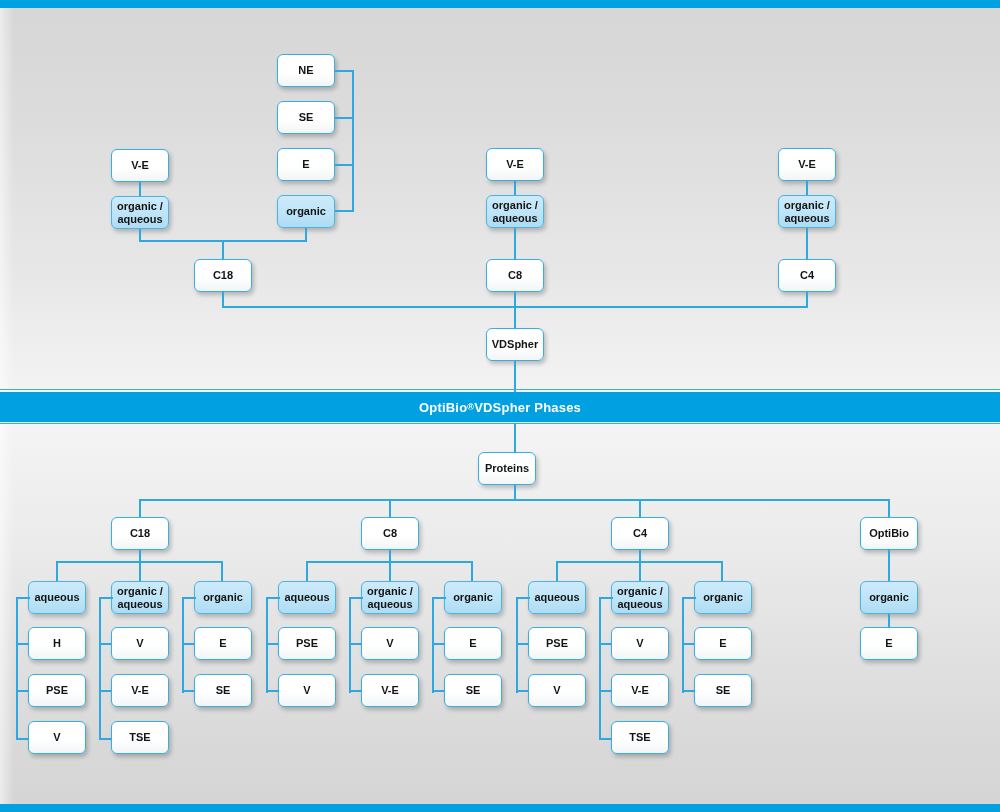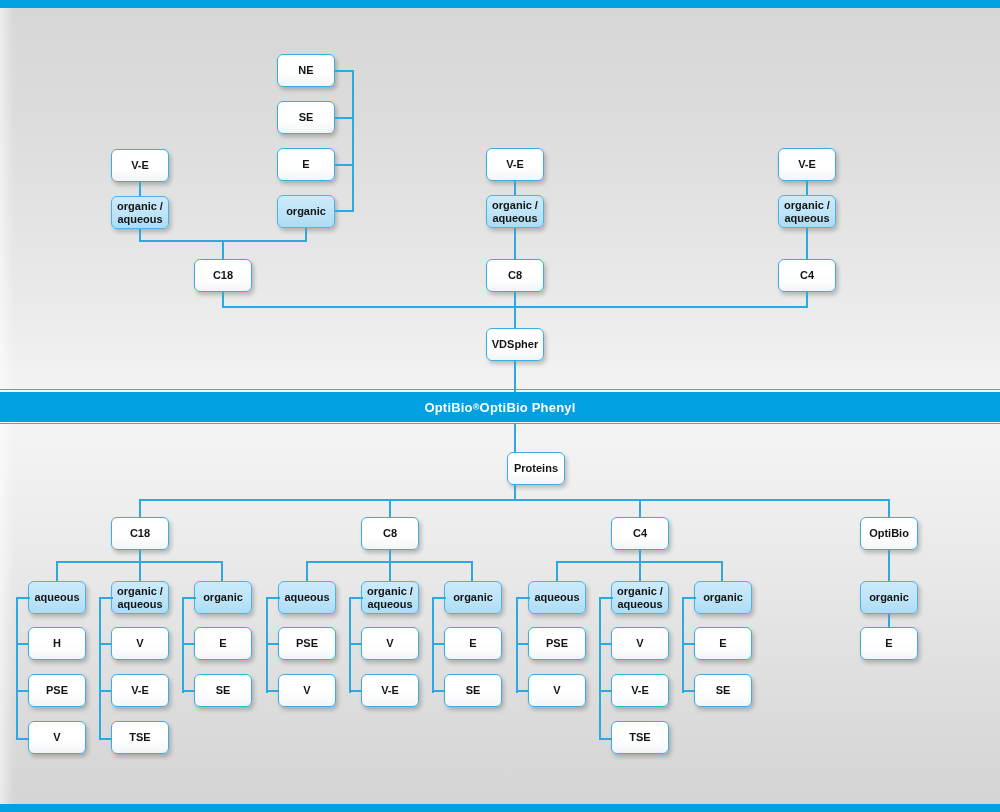--- a/index.html
+++ b/index.html
@@ -142,26 +142,26 @@
   <div class="ln lnv" style="left:514px;top:306px;height:22px;"></div>
   <div class="box" style="left:486px;top:328px;width:58px;height:33px;">
     <span>VDSpher</span>
   </div>
   <div class="ln lnv" style="left:514px;top:361px;height:32px;"></div>
 
   <div class="hrule" style="left:0;top:389px;width:1000px;"></div>
   <div class="banner">
     <span>OptiBio</span>
       <sup>®</sup>
-      <span> OptiBio Phenyl</span>
+      <span> VDSpher Phases</span>
   </div>
   <div class="hrule" style="left:0;top:423px;width:1000px;"></div>
 
   <div class="ln lnv" style="left:514px;top:423px;height:29px;"></div>
-  <div class="box" style="left:507px;top:452px;width:58px;height:33px;">
+  <div class="box" style="left:478px;top:452px;width:58px;height:33px;">
     <span>Proteins</span>
   </div>
   <div class="ln lnv" style="left:514px;top:485px;height:15px;"></div>
   <div class="ln lnh" style="left:139px;top:499px;width:750px;"></div>
   <div class="ln lnv" style="left:139px;top:499px;height:18px;"></div>
   <div class="ln lnv" style="left:389px;top:499px;height:18px;"></div>
   <div class="ln lnv" style="left:639px;top:499px;height:18px;"></div>
   <div class="ln lnv" style="left:888px;top:499px;height:18px;"></div>
 
   <div class="box" style="left:111px;top:517px;width:58px;height:33px;">

